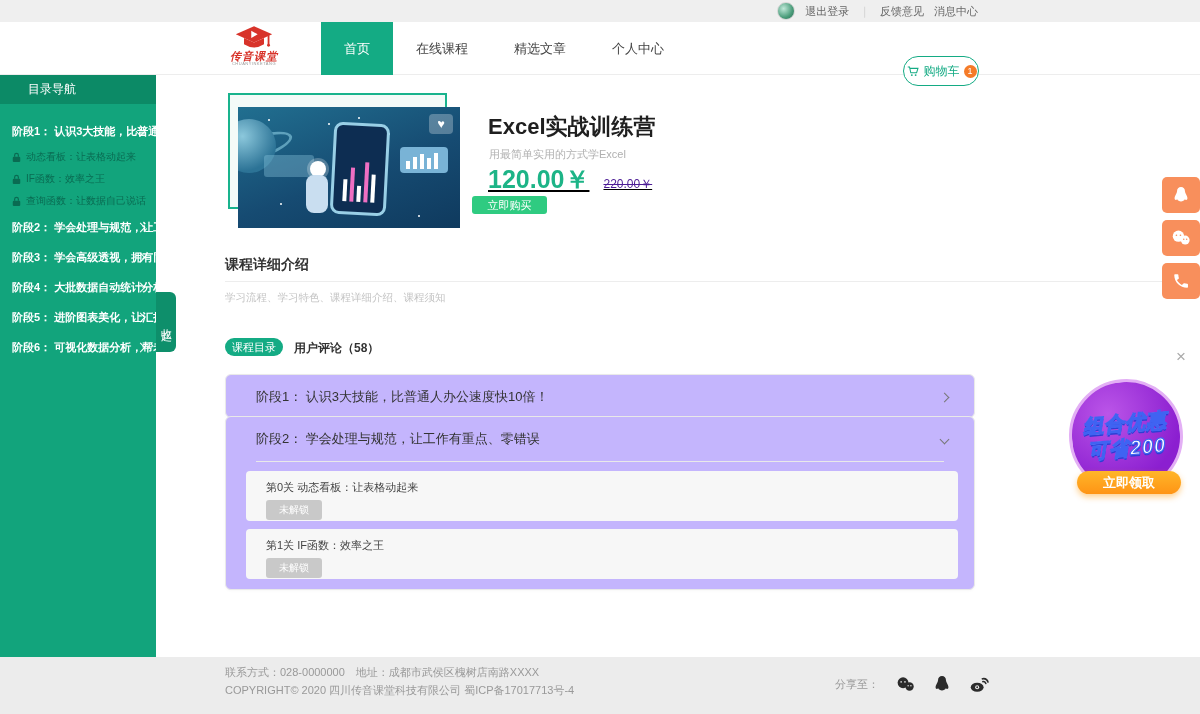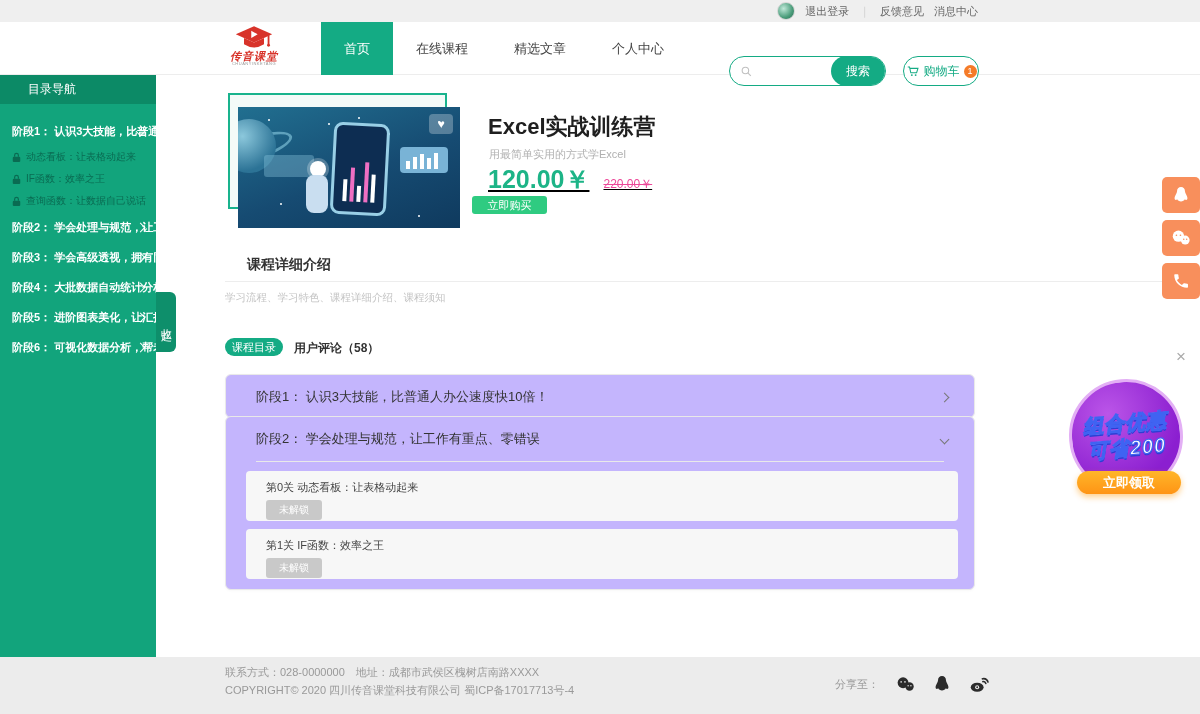--- a/index.html
+++ b/index.html
@@ -55,25 +55,25 @@
   .astro-head{position:absolute;left:72px;top:54px;width:16px;height:16px;border-radius:50%;background:#fff;box-shadow:0 0 0 3px rgba(255,255,255,.25);}
   .astro-body{position:absolute;left:68px;top:68px;width:22px;height:38px;border-radius:8px;background:#c9def0;}
   .stars{position:absolute;left:30px;top:12px;width:2px;height:2px;background:#fff;border-radius:50%;
     box-shadow:60px 4px 0 #fff,120px 14px 0 #fff,170px 2px 0 #fff,196px 40px 0 #fff,12px 84px 0 #fff,150px 96px 0 #fff,90px -2px 0 #fff;}
   #fav-badge{position:absolute;right:7px;top:7px;width:24px;height:20px;border-radius:4px;background:rgba(255,255,255,.28);color:#fff;font-size:12px;text-align:center;line-height:20px;cursor:pointer;}
 
   #course-title{left:488px;top:112px;font-size:22px;font-weight:bold;color:#1f1f1f;}
   #course-sub{left:489px;top:147px;font-size:11px;color:#b0b0b0;}
   #price-row{left:488px;top:163px;display:flex;align-items:baseline;gap:14px;text-decoration:underline;}
   #price{font-size:25px;font-weight:bold;color:#1db487;}
-  #price-old{font-size:12px;color:#ec4899;text-decoration:line-through;}
+  #price-old{font-size:12px;color:#4c1d95;text-decoration:line-through;}
   #buy-btn{left:472px;top:196px;width:75px;height:18px;background:#2fcb81;color:#fff;font-size:11px;border:0;border-radius:3px;cursor:pointer;}
 
   
-  #detail-title{left:225px;top:256px;font-size:14px;font-weight:bold;color:#333;margin-left:22px;}
+  #detail-title{left:225px;top:256px;font-size:14px;font-weight:bold;color:#333;}
   #detail-line{left:225px;top:281px;width:967px;height:1px;background:#ededed;}
   #detail-desc{left:225px;top:291px;font-size:10.5px;color:#c4c4c4;}
   #tab-catalog{left:225px;top:338px;width:58px;height:18px;background:#14ab84;color:#fff;font-size:11px;border:0;border-radius:9px;cursor:pointer;}
   #tab-comments{left:294px;top:340px;font-size:12px;font-weight:bold;color:#333;cursor:pointer;}
 
   .acc-card{left:225px;width:750px;background:#c4b5fd;border:1px solid #e9e9e9;border-radius:6px;box-shadow:0 1px 3px rgba(0,0,0,.03);box-sizing:border-box;}
   .acc-head{position:relative;height:44px;line-height:44px;padding:0 46px 0 30px;font-size:13px;color:#333;cursor:pointer;white-space:nowrap;overflow:hidden;}
   .acc-head .chv{position:absolute;right:26px;top:19px;color:#777;}
   #card1{top:374px;height:44px;}
   #card2{top:416px;height:174px;}
@@ -126,28 +126,20 @@
         <circle cx="38" cy="22" r="1.6" fill="#d8332a"></circle>
       </svg>
       <div class="lt">传音课堂</div>
       <div class="ls">CHUANYINKETANG</div>
     </div>
     <div id="nav">
       <div class="nav-item active">首页</div>
       <div class="nav-item">在线课程</div>
       <div class="nav-item">精选文章</div>
       <div class="nav-item">个人中心</div>
-    </div>
-    <div id="searchbox">
-      <svg width="13" height="13" viewBox="0 0 24 24" style="margin-left:10px;flex:0 0 auto;">
-        <circle cx="10" cy="10" r="6" fill="none" stroke="#c0c0c0" stroke-width="2"></circle>
-        <line x1="14.5" y1="14.5" x2="20" y2="20" stroke="#c0c0c0" stroke-width="2"></line>
-      </svg>
-      <input id="search-input" type="text" value="" style="">
-      <button id="search-btn">搜索</button>
     </div>
     <div id="cart-btn">
       <svg width="14" height="14" viewBox="0 0 24 24">
         <path d="M3 5h3l2.2 10h10l2.3-7.5H7" fill="none" stroke="#14ab84" stroke-width="1.8"></path>
         <circle cx="10" cy="19" r="1.6" fill="#14ab84"></circle>
         <circle cx="16.5" cy="19" r="1.6" fill="#14ab84"></circle>
       </svg>
       <span>购物车</span>
       <span id="cart-badge">1</span>
     </div>

